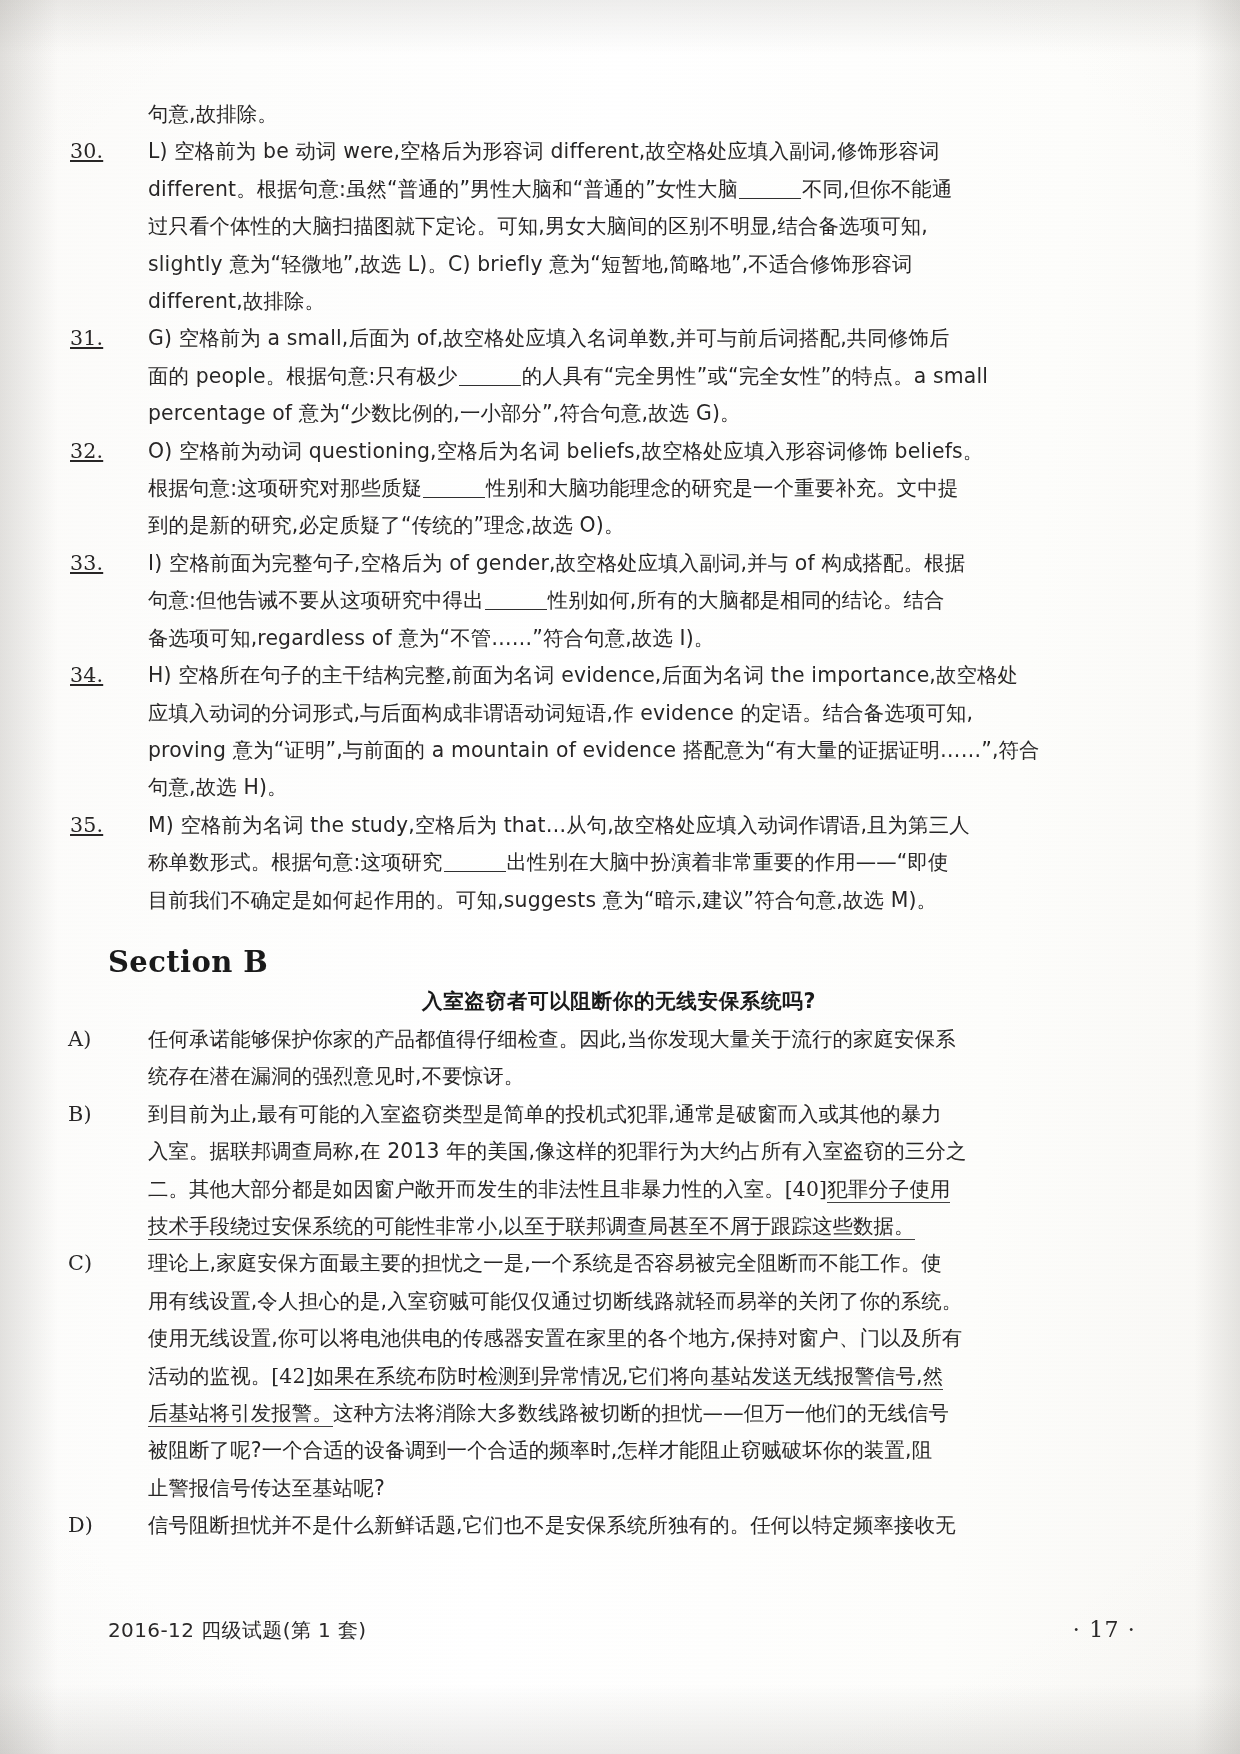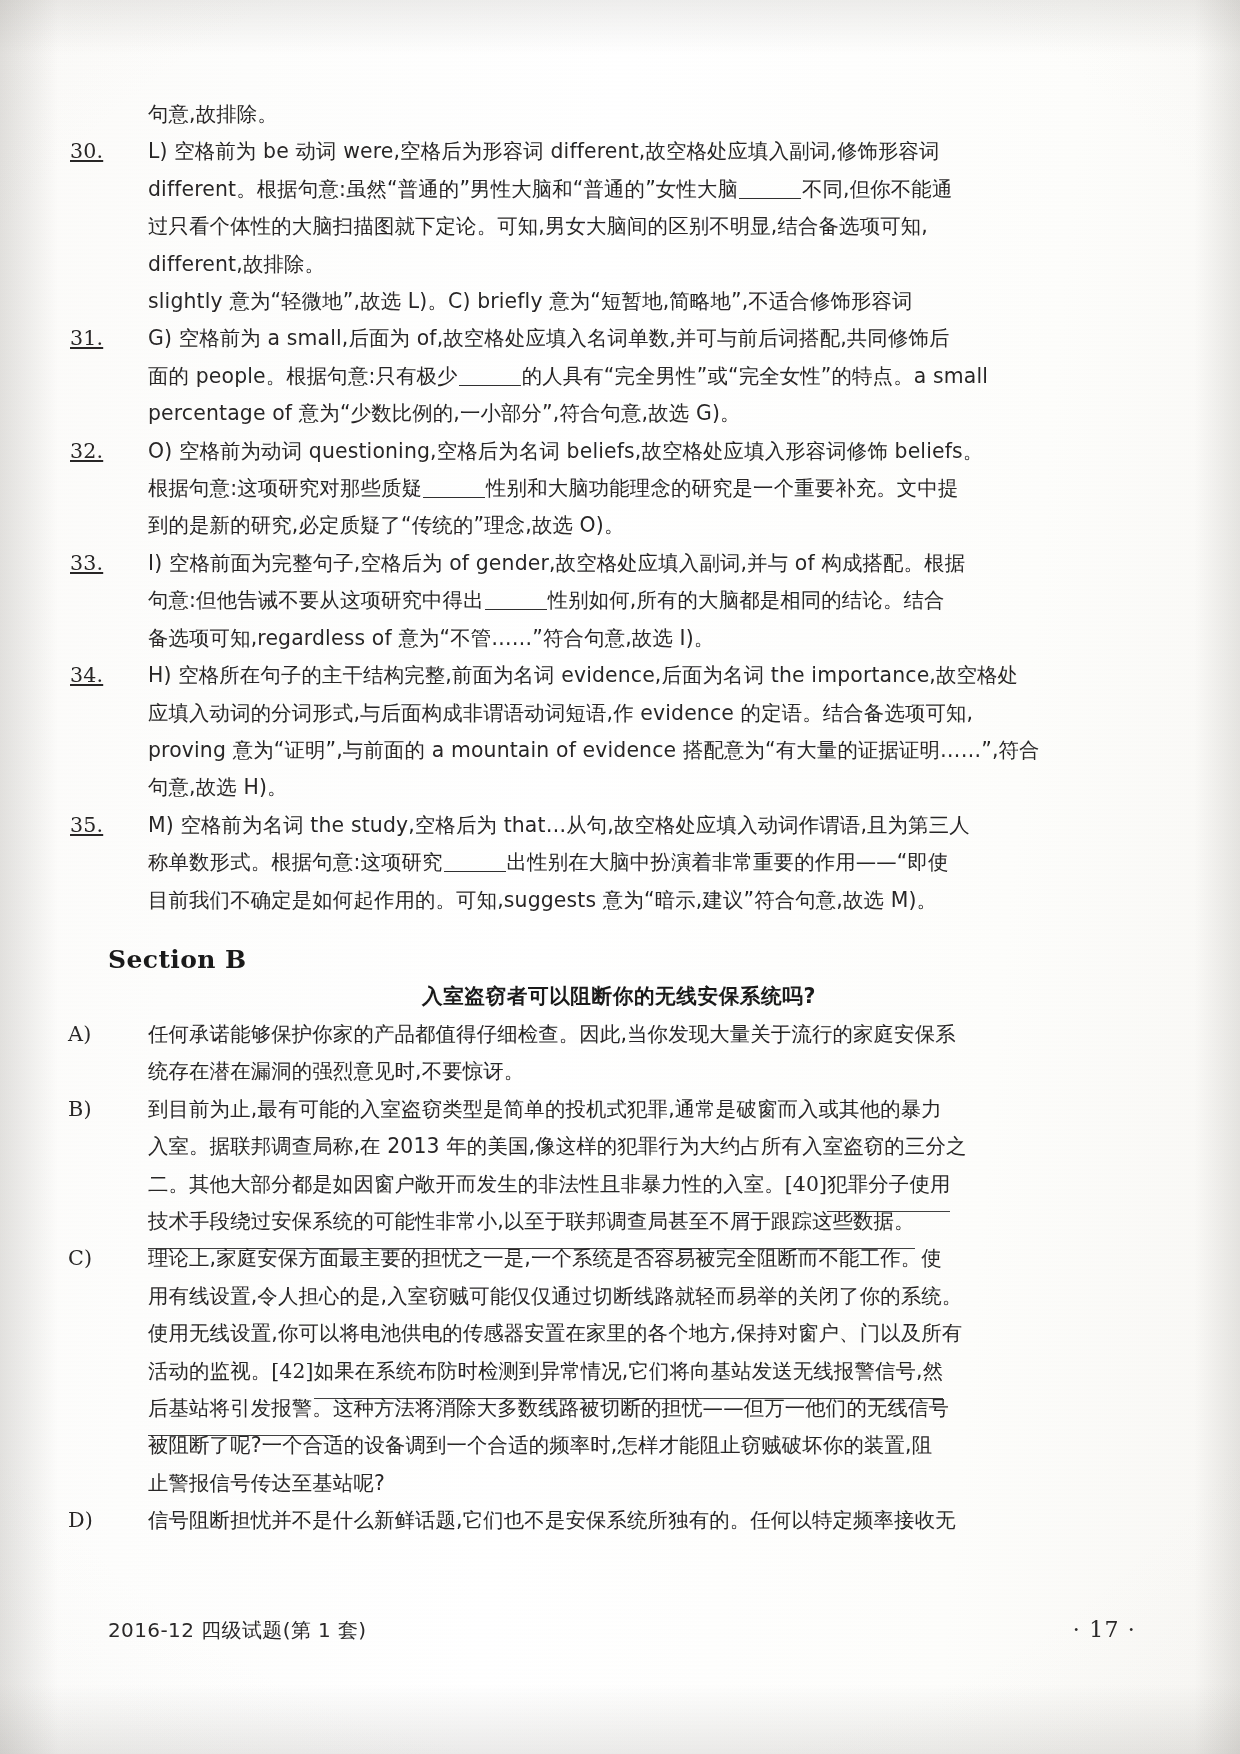--- a/index.html
+++ b/index.html
@@ -99,21 +99,21 @@
     width: 62px;
     border-bottom: 1.6px solid #2a2a2a;
     vertical-align: -3px;
     margin: 0 1px;
   }
 
   
   .section-head {
     font-family: "DejaVu Serif", "Liberation Serif", serif;
     font-weight: bold;
-    font-size: 25px;
+    font-size: 29px;
     letter-spacing: 0.4px;
     margin-top: 26px;
     margin-bottom: 8px;
   }
   .passage-title {
     font-family: "DejaVu Sans", "Liberation Sans", sans-serif;
     font-weight: bold;
     font-size: 20.6px;
     text-align: center;
     letter-spacing: 0.6px;
@@ -126,21 +126,21 @@
     position: absolute;
     left: -40px;
     width: 40px;
     font-family: "DejaVu Serif", "Liberation Serif", serif;
     font-size: 20.8px;
   }
   .para .indent { padding-left: 40px; }
 
   .underlined {
     border-bottom: 1.5px solid #3a3a3a;
-    padding-bottom: 15px;
+    padding-bottom: 1px;
     text-align: center;
   }
 
   .marker { font-family: "DejaVu Serif", "Liberation Serif", serif; }
 
   
   .footer {
     position: absolute;
     left: 108px;
     right: 96px;
@@ -182,22 +182,22 @@
 
     <div class="ln cn indent">句意,故排除。</div>
 
     <div class="item">
       <div class="ln cn" style="padding-left:40px;position:relative;">
         <span class="item-num en">30.</span>
         <span>L) 空格前为 be 动词 were,空格后为形容词 different,故空格处应填入副词,修饰形容词</span>
       </div>
       <div class="ln cn indent"><span>different。根据句意:虽然“普通的”男性大脑和“普通的”女性大脑</span><span class="gap"></span><span>不同,但你不能通</span></div>
       <div class="ln cn indent">过只看个体性的大脑扫描图就下定论。可知,男女大脑间的区别不明显,结合备选项可知,</div>
+      <div class="ln cn indent">slightly 意为“轻微地”,故选 L)。C) briefly 意为“短暂地,简略地”,不适合修饰形容词</div>
       <div class="ln cn indent">different,故排除。</div>
-      <div class="ln cn indent">slightly 意为“轻微地”,故选 L)。C) briefly 意为“短暂地,简略地”,不适合修饰形容词</div>
     </div>
 
     <div class="item">
       <div class="ln cn" style="padding-left:40px;position:relative;">
         <span class="item-num en">31.</span>
         <span>G) 空格前为 a small,后面为 of,故空格处应填入名词单数,并可与前后词搭配,共同修饰后</span>
       </div>
       <div class="ln cn indent"><span>面的 people。根据句意:只有极少</span><span class="gap"></span><span>的人具有“完全男性”或“完全女性”的特点。a small</span></div>
       <div class="ln cn indent">percentage of 意为“少数比例的,一小部分”,符合句意,故选 G)。</div>
     </div>

